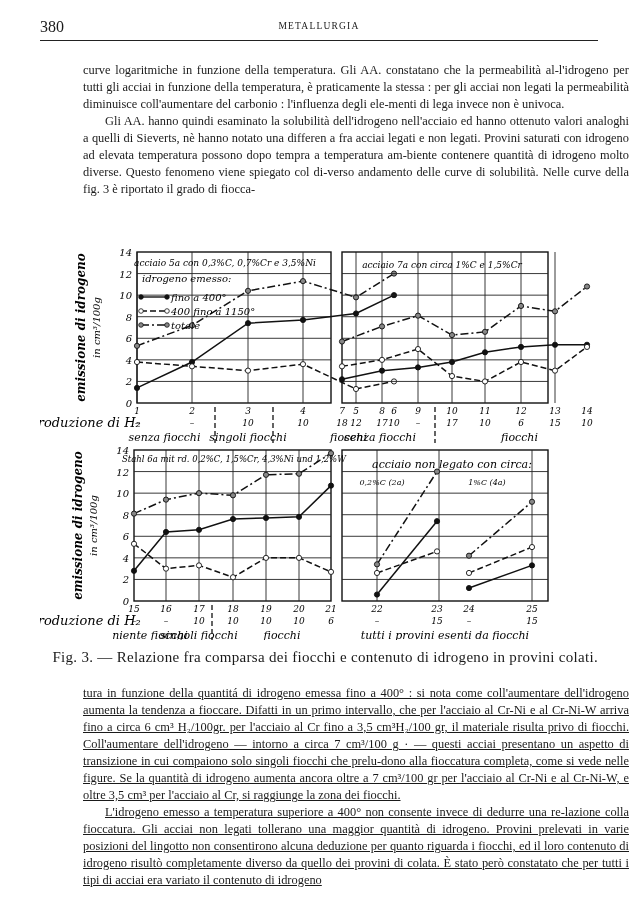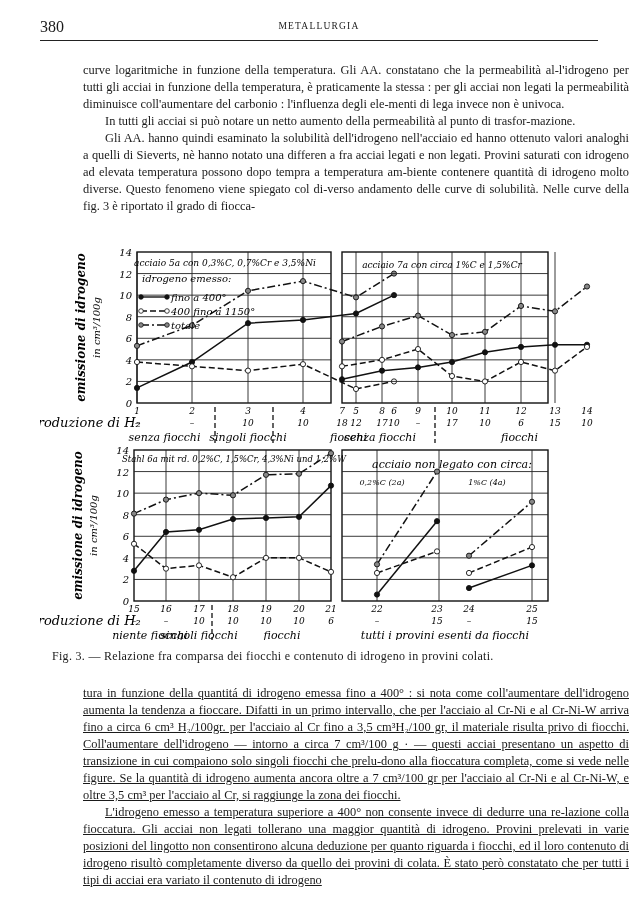--- a/index.html
+++ b/index.html
@@ -11,35 +11,34 @@
                    font-size:9.5px; letter-spacing:1.2px; font-variant:small-caps; }
   .rule { position:absolute; left:40px; top:40px; width:558px; height:0; border-top:1.3px solid #222; }
   .text-block { position:absolute; left:52px; width:546px; font-size:12.4px; line-height:17px;
                 text-align:justify;margin-left:31px; }
   .text-block p { margin:0; }
   .text-block p.indent { text-indent:22px; }
   #para-top { top:62px; }
   #para-bottom { top:685px;text-decoration:underline; }
   .figure { position:absolute; left:40px; top:240px; width:560px; height:400px; }
   .figure svg { position:absolute; left:0; top:0; }
-  .caption { position:absolute; left:52px; width:546px; top:649px; text-align:left;
-             font-size:12px; letter-spacing:0.3px;font-family:Liberation Serif, serif; }
+  .caption { position:absolute; left:52px; width:546px; top:649px; text-align:right;
+             font-size:15px; letter-spacing:0.3px;font-family:Liberation Serif, serif; }
 </style>
 </head>
 <body>
 
 <div class="header">
   <span class="page-num">380</span>
   <div class="running-title">METALLURGIA</div>
 </div>
 <div class="rule"></div>
 
 <div class="text-block" id="para-top">
   <p>curve logaritmiche in funzione della temperatura. Gli AA. constatano che la permeabilità al-l'idrogeno per tutti gli acciai in funzione della temperatura, è praticamente la stessa : per gli acciai non legati la permeabilità diminuisce coll'aumentare del carbonio : l'influenza degli ele-menti di lega invece non è univoca.</p>
-  <p class="indent">In tutti gli acciai si può notare un netto aumento della permeabilità al punto di trasfor-mazione.</p>
   <p class="indent">Gli AA. hanno quindi esaminato la solubilità dell'idrogeno nell'acciaio ed hanno ottenuto valori analoghi a quelli di Sieverts, nè hanno notato una differen a fra acciai legati e non legati. Provini saturati con idrogeno ad elevata temperatura possono dopo tempra a temperatura am-biente contenere quantità di idrogeno molto diverse. Questo fenomeno viene spiegato col di-verso andamento delle curve di solubilità. Nelle curve della fig. 3 è riportato il grado di fiocca-</p>
 </div>
 
 <div class="figure">
   <svg id="fig-svg" width="560" height="400" viewBox="0 0 560 400">
       <rect x="97" y="12" width="194" height="151" fill="none" stroke="#111" stroke-width="1.4"></rect>
       <line x1="97" y1="141.42857142857144" x2="291" y2="141.42857142857144" stroke="#222" stroke-width="0.9"></line>
       <line x1="97" y1="119.85714285714286" x2="291" y2="119.85714285714286" stroke="#222" stroke-width="0.9"></line>
       <line x1="97" y1="98.28571428571429" x2="291" y2="98.28571428571429" stroke="#222" stroke-width="0.9"></line>
       <line x1="97" y1="76.71428571428572" x2="291" y2="76.71428571428572" stroke="#222" stroke-width="0.9"></line>

